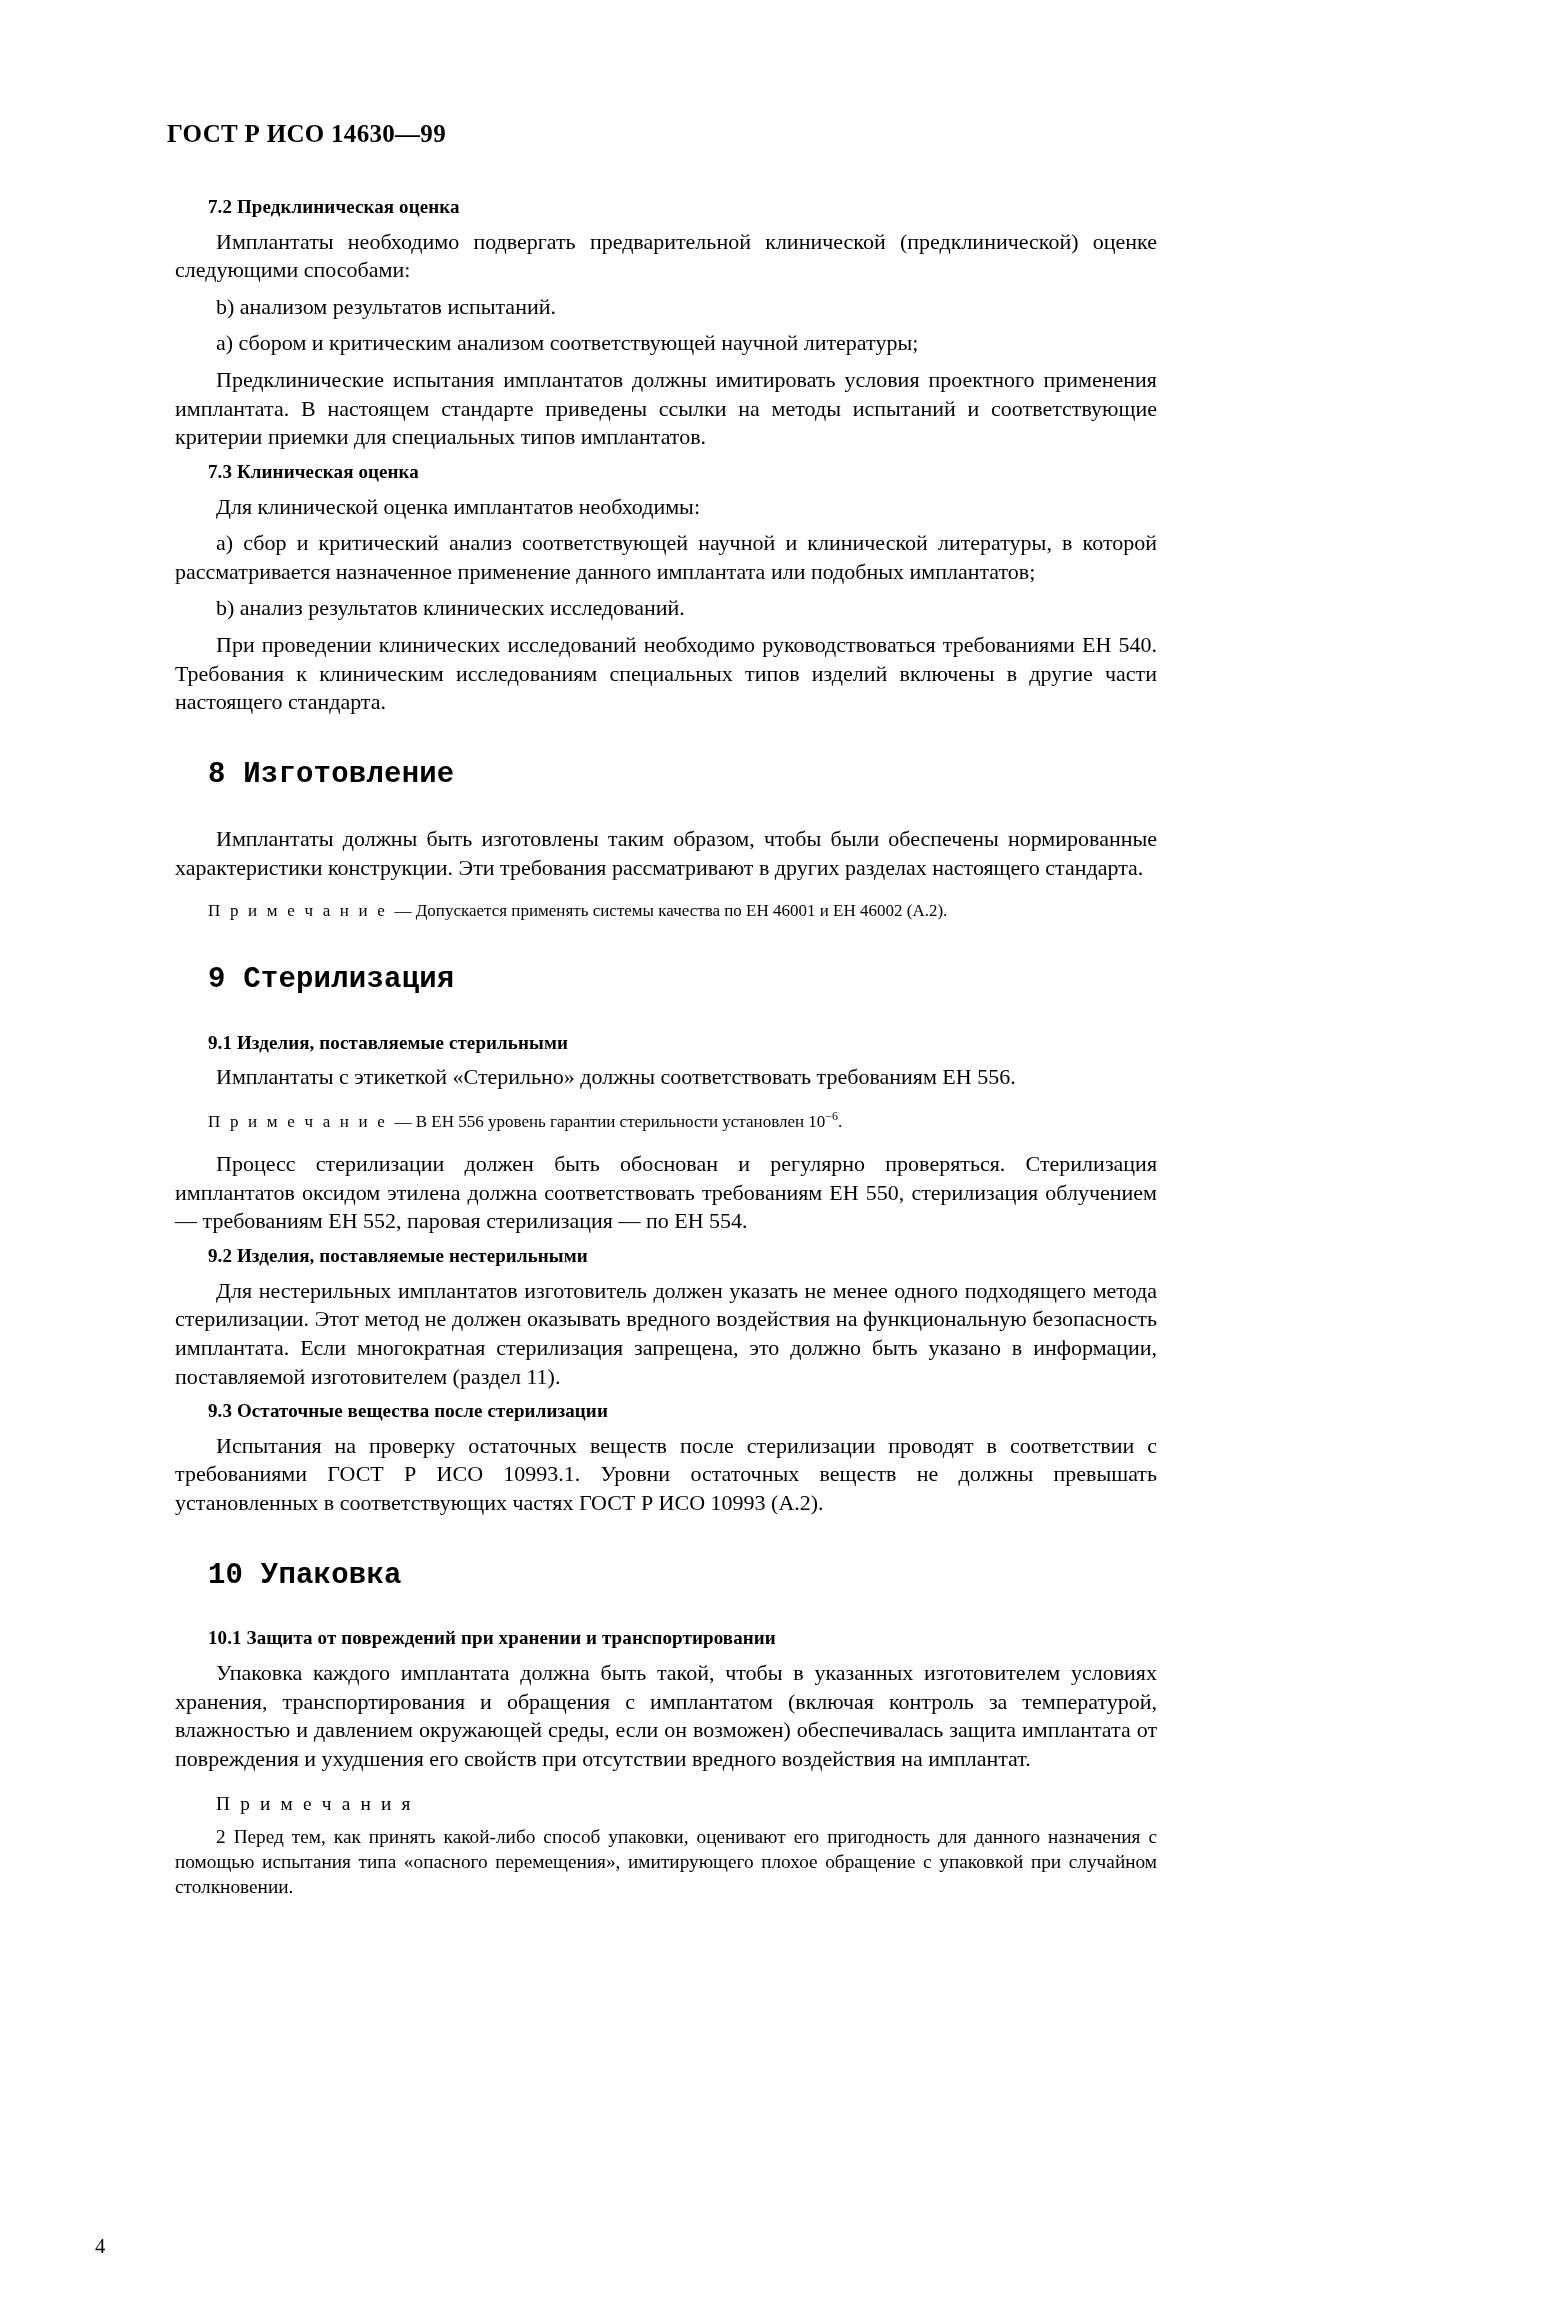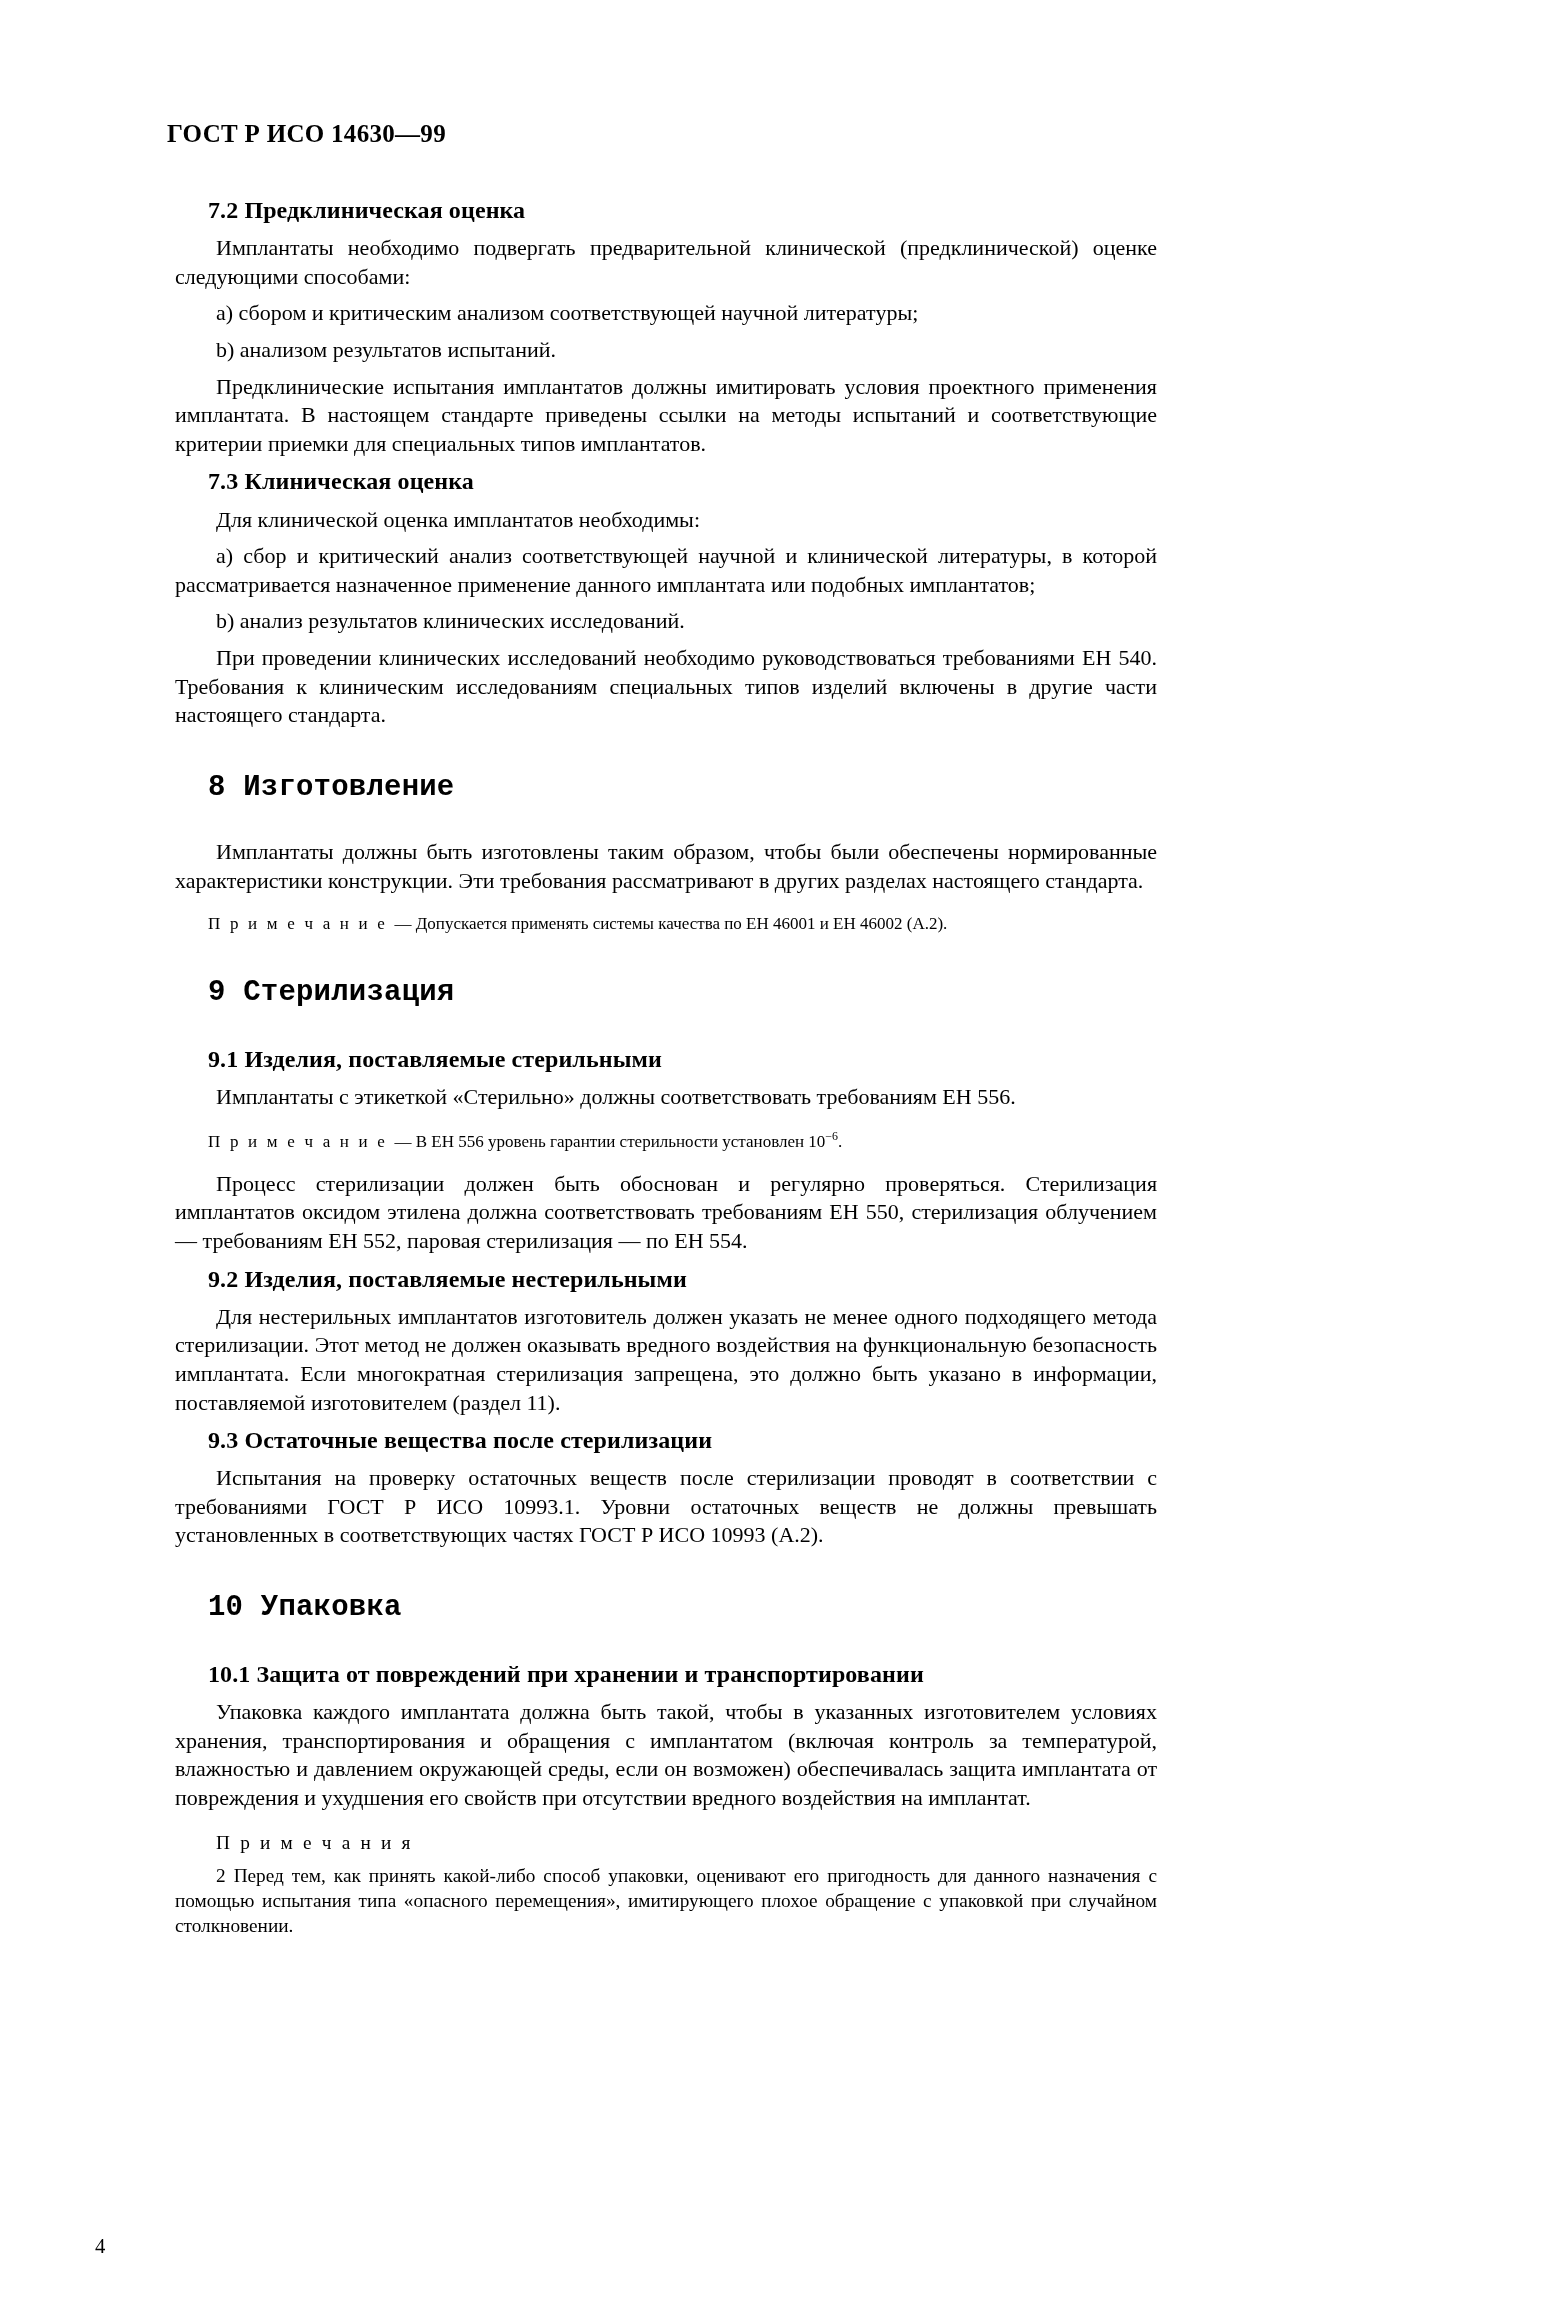--- a/index.html
+++ b/index.html
@@ -35,21 +35,21 @@
   p {
     margin: 8px;
   }
   .indent {
     text-indent: 41px;
   }
   .sub-head {
     font-weight: bold;
     text-indent: 41px;
     margin: 0;
-    font-size: 24px;
+    font-size: 19px;
     letter-spacing: 0.1px;
   }
   .list-item {
     text-indent: 41px;
   }
   h2.section {
     font-size: 29px;
     font-weight: bold;
     margin: 39px 0 32px 0;
     text-indent: 41px;
@@ -90,22 +90,22 @@
 <body>
 
 <div class="page">
 
   <div class="header">ГОСТ Р ИСО 14630—99</div>
 
   <div class="body-text">
 
     <p class="sub-head">7.2  Предклиническая оценка</p>
     <p class="indent">Имплантаты необходимо подвергать предварительной клинической (предклинической) оценке следующими способами:</p>
+    <p class="list-item">b)  анализом результатов испытаний.</p>
     <p class="list-item">a)  сбором и критическим анализом соответствующей научной литературы;</p>
-    <p class="list-item">b)  анализом результатов испытаний.</p>
     <p class="indent">Предклинические испытания имплантатов должны имитировать условия проектного применения имплантата. В настоящем стандарте приведены ссылки на методы испытаний и соответствующие критерии приемки для специальных типов имплантатов.</p>
 
     <p class="sub-head">7.3  Клиническая оценка</p>
     <p class="indent">Для клинической оценка имплантатов необходимы:</p>
     <p class="list-item">a)  сбор и критический анализ соответствующей научной и клинической литературы, в которой рассматривается назначенное применение данного имплантата или подобных имплантатов;</p>
     <p class="list-item">b)  анализ результатов клинических исследований.</p>
     <p class="indent">При проведении клинических исследований необходимо руководствоваться требованиями ЕН 540. Требования к клиническим исследованиям специальных типов изделий включены в другие части настоящего стандарта.</p>
 
     <h2 class="section">8  Изготовление</h2>
     <p class="indent">Имплантаты должны быть изготовлены таким образом, чтобы были обеспечены нормированные характеристики конструкции. Эти требования рассматривают в других разделах настоящего стандарта.</p>

